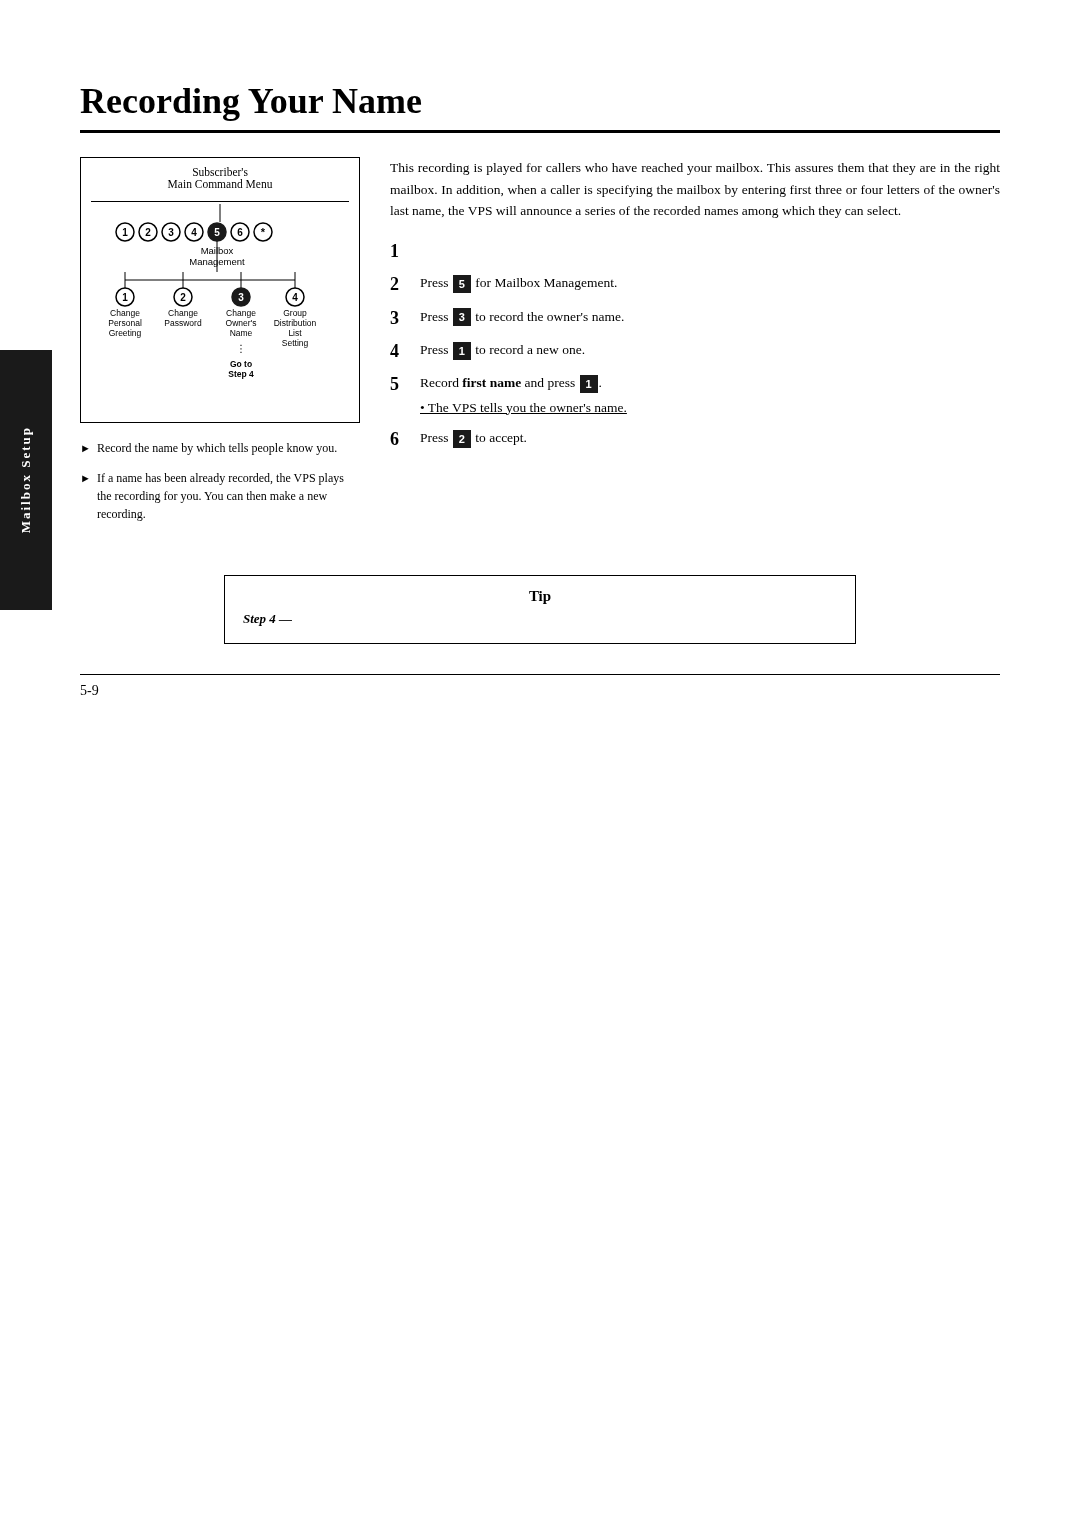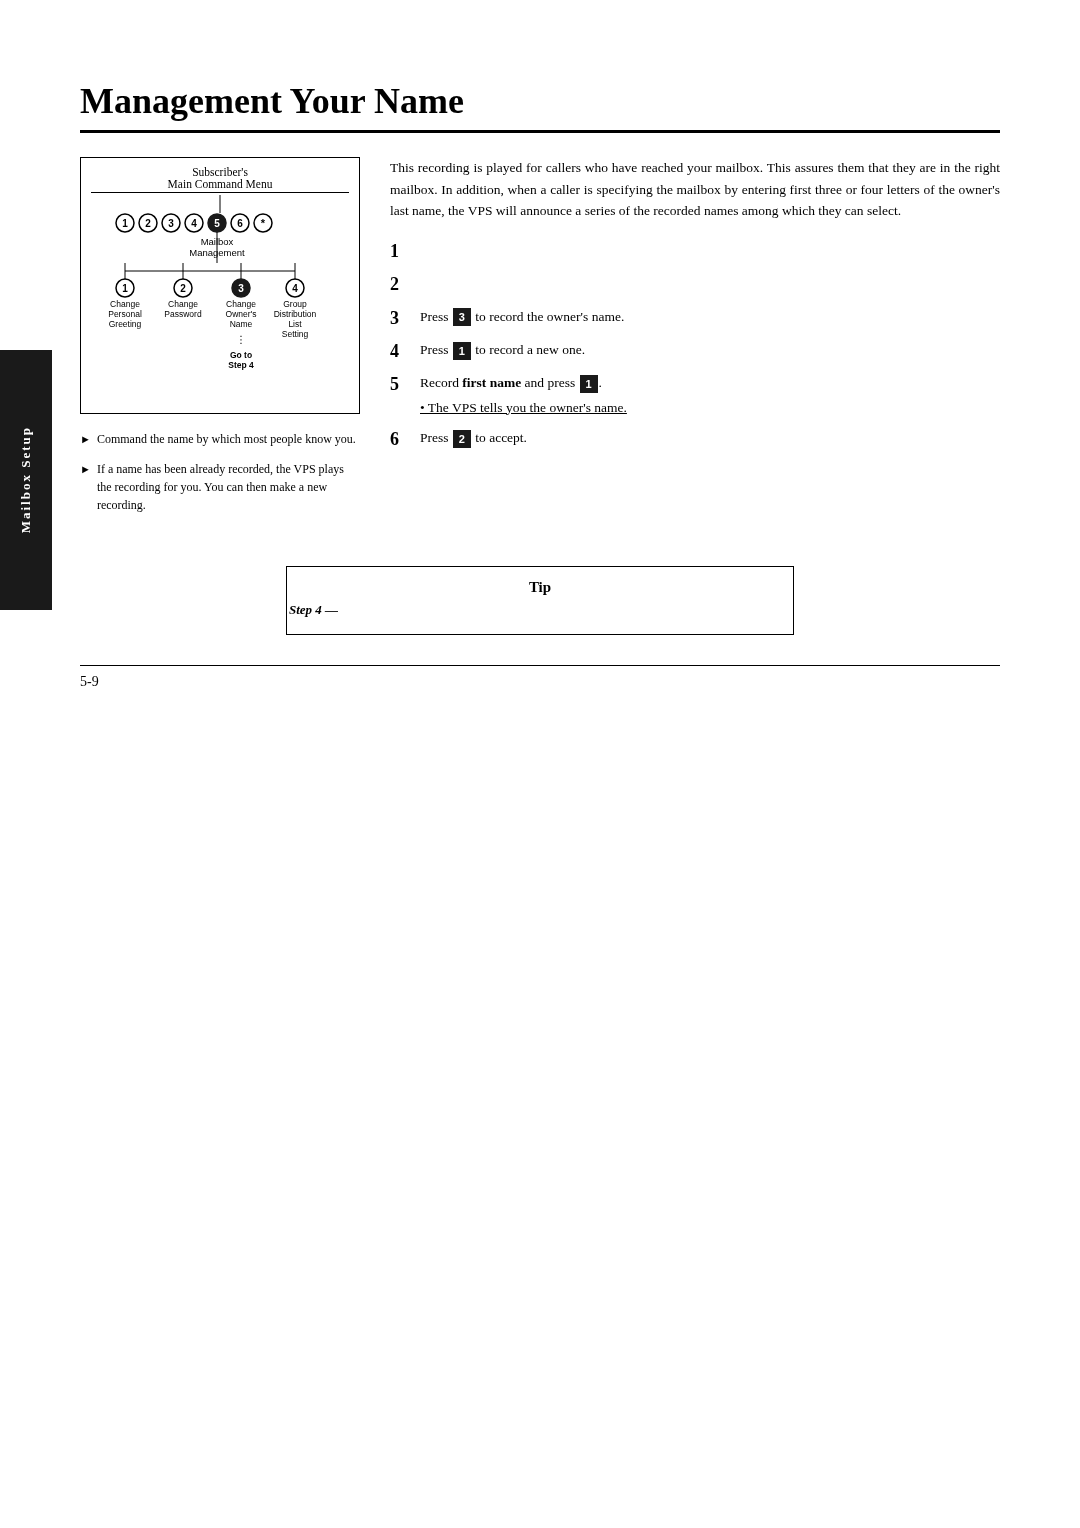--- a/index.html
+++ b/index.html
@@ -78,21 +78,21 @@
       padding: 8px 10px;
       font-size: 11.5px;
       margin-bottom: 16px;
       text-align: center;
     }
     .menu-diagram-title {
       text-align: center;
       font-size: 11.5px;
       margin-bottom: 2px;
       border-bottom: 1px solid #000;
-      padding-bottom: 2px;
+      padding-bottom: 11px;
     }
     .num-square {
       display: inline-flex;
       align-items: center;
       justify-content: center;
       width: 18px;
       height: 18px;
       background: #1a1a1a;
       color: #fff;
       font-size: 11px;
@@ -158,22 +158,22 @@
     .step-sub {
       margin-top: 4px;
       margin-left: 0px;
       font-size: 13.5px;
       text-decoration: underline;
     }
 
     
     .tip-box {
       border: 1px solid #000;
-      padding: 12px 2px;
-      width: 508px;
+      padding: 12px 18px;
+      width: 632px;
       margin: 0 auto;
       margin-top: 40px;
     }
     .tip-title {
       text-align: center;
       font-size: 15px;
       font-weight: bold;
       margin-bottom: 6px;
     }
     .tip-step {
@@ -200,21 +200,21 @@
   </style>
 </head>
 <body>
 
 <div class="sidebar">
   <span class="sidebar-text">Mailbox Setup</span>
 </div>
 
 <div class="page">
   
-  <h1 class="page-title">Management Your Name</h1>
+  <h1 class="page-title">Recording Your Name</h1>
   <hr class="title-rule">
 
   
   <div class="content-area">
 
     <div class="left-col">
 
       <div class="menu-diagram">
         <div class="menu-diagram-title">
           <span>Subscriber's</span><br>
@@ -294,40 +294,43 @@
           <text x="141" y="148" text-anchor="middle" font-size="10" font-family="Arial">⋮</text>
 
           <text x="141" y="163" text-anchor="middle" font-size="8.5" font-family="Arial" font-weight="bold">Go to</text>
           <text x="141" y="173" text-anchor="middle" font-size="8.5" font-family="Arial" font-weight="bold">Step 4</text>
         </svg>
       </div>
 
       <div class="bullet-section">
         <div class="bullet-item">
           <span class="bullet-arrow">►</span>
-          <span>Command the name by which most people know you.</span>
+          <span>Record the name by which tells people know you.</span>
         </div>
         <div class="bullet-item">
           <span class="bullet-arrow">►</span>
           <span>If a name has been already recorded, the VPS plays the recording for you. You can then make a new recording.</span>
         </div>
       </div>
     </div>
 
     <div class="right-col">
       <p class="intro-text">This recording is played for callers who have reached your mailbox. This assures them that they are in the right mailbox. In addition, when a caller is specifying the mailbox by entering first three or four letters of the owner's last name, the VPS will announce a series of the recorded names among which they can select.</p>
 
       <ol class="steps-list">
 
         <li class="step-item">
           <span class="step-num">1</span>
         </li>
 
         <li class="step-item">
           <span class="step-num">2</span>
+          <span class="step-text">
+            Press <span class="num-square">5</span> for Mailbox Management.
+          </span>
         </li>
 
         <li class="step-item">
           <span class="step-num">3</span>
           <span class="step-text">
             Press <span class="num-square">3</span> to record the owner's name.
           </span>
         </li>
 
         <li class="step-item">

